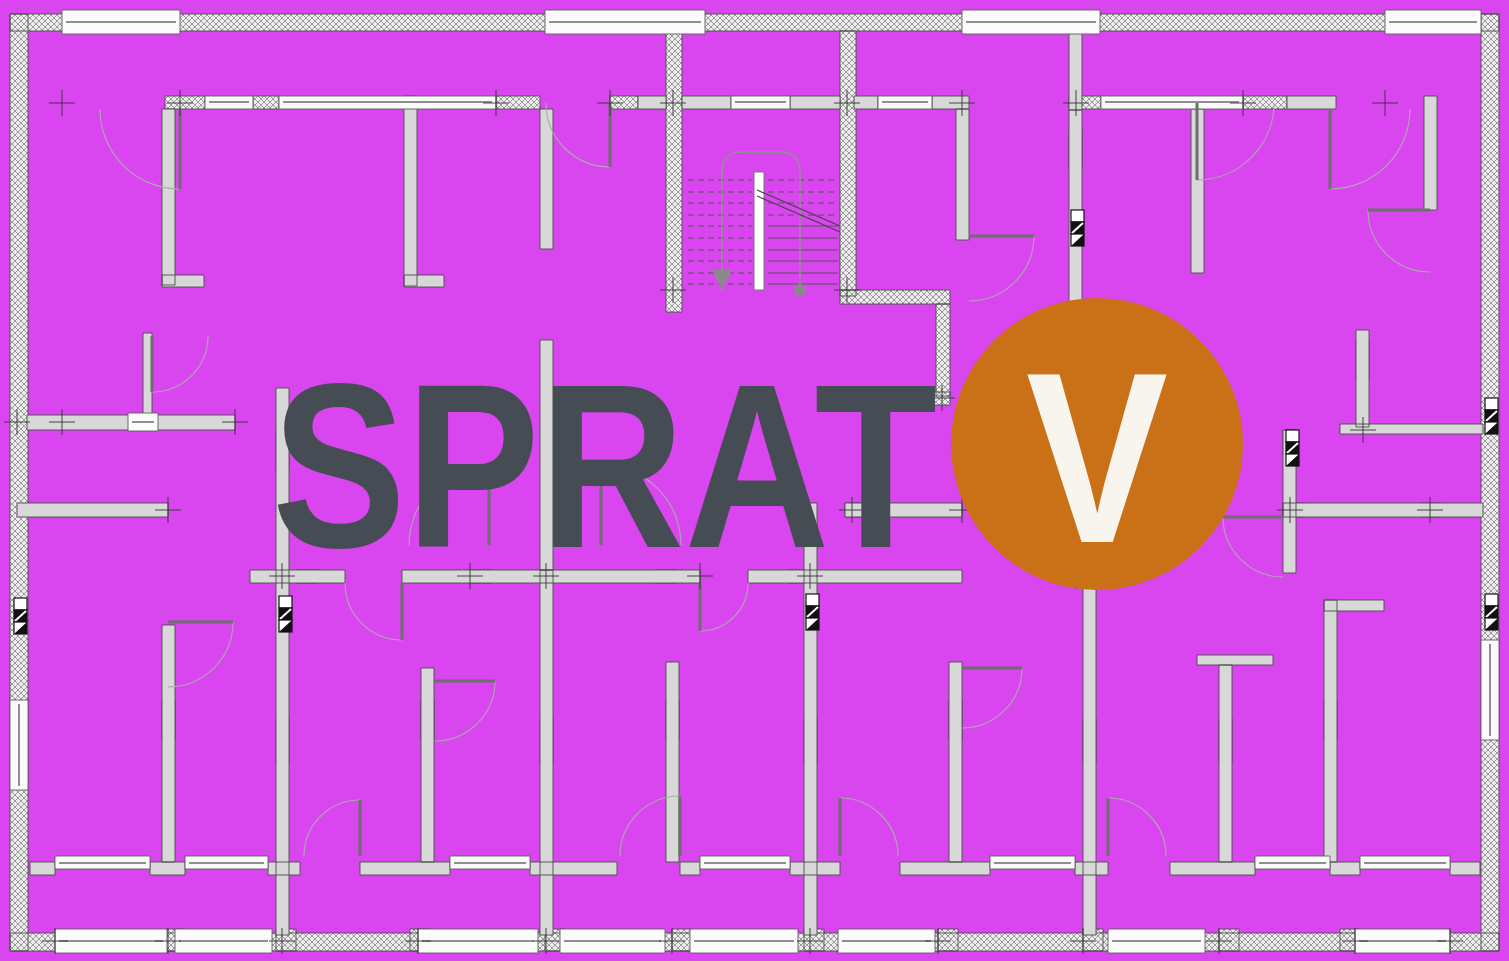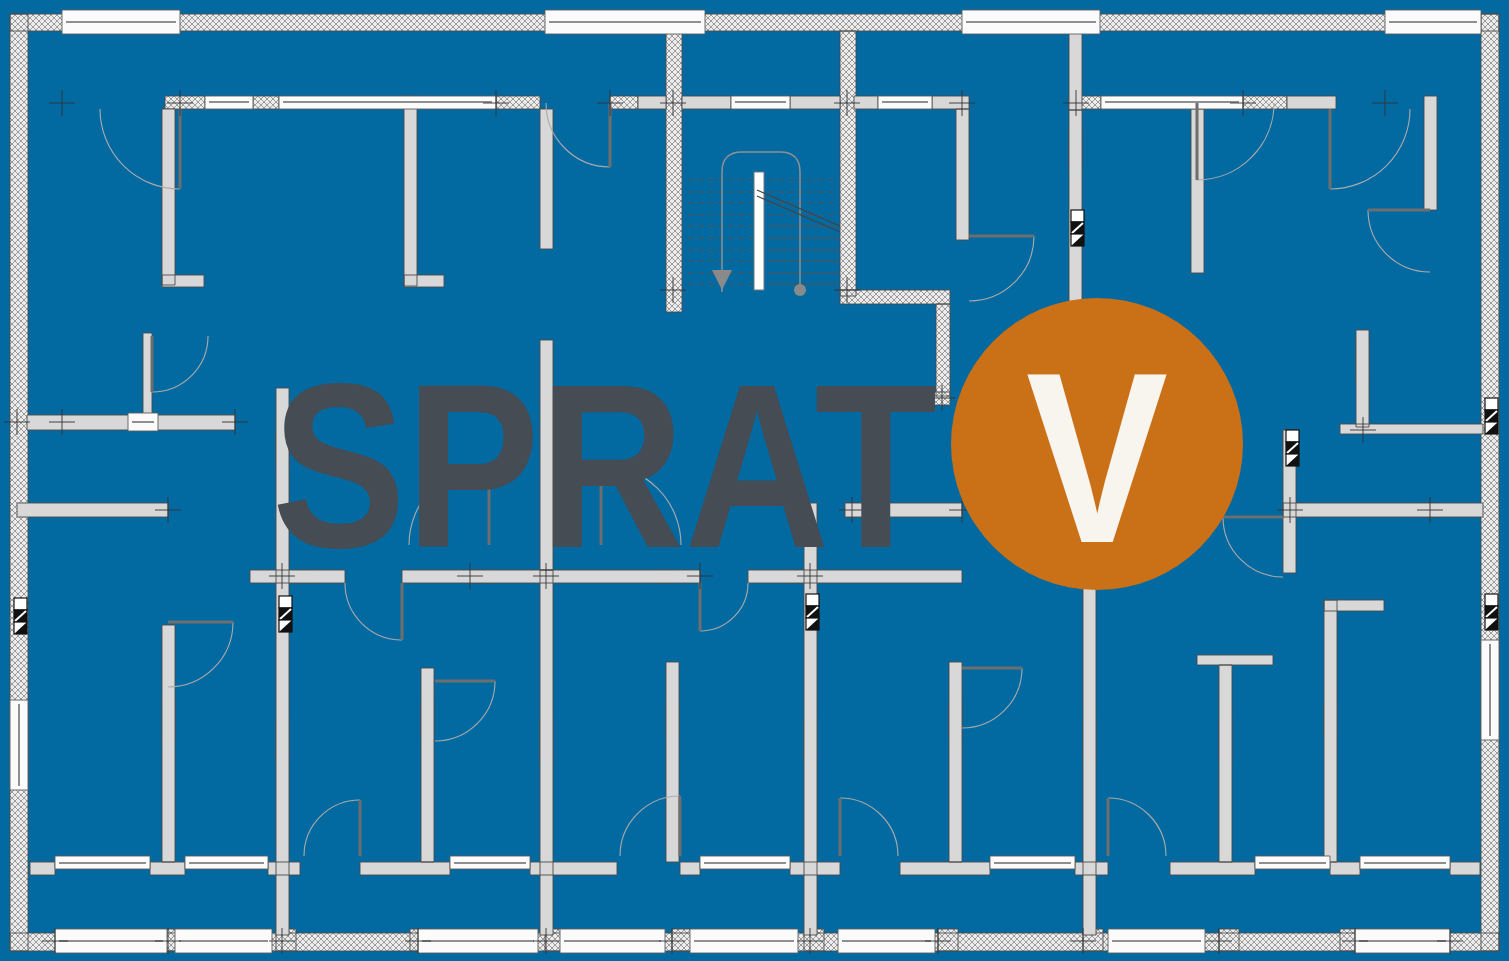--- a/index.html
+++ b/index.html
@@ -1,17 +1,17 @@
 <!DOCTYPE html>
 <html><head>
 <meta charset="utf-8">
 <style>
   html,body{margin:0;padding:0;background:#ffffff;}
   body{font-family:"Liberation Sans", sans-serif;}
-  .stage{position:relative;width:1509px;height:961px;background:#0369a1;overflow:hidden;}
+  .stage{position:relative;width:1509px;height:961px;background:#d946ef;overflow:hidden;}
   svg{position:absolute;left:0;top:0;display:block;}
   text{font-family:"Liberation Sans","DejaVu Sans",sans-serif;}
 </style>
 </head>
 <body>
 
 <div class="stage">
 <svg width="1509" height="961" viewBox="0 0 1509 961">
   <defs>
     <pattern id="xh" width="6" height="6" patternUnits="userSpaceOnUse">

